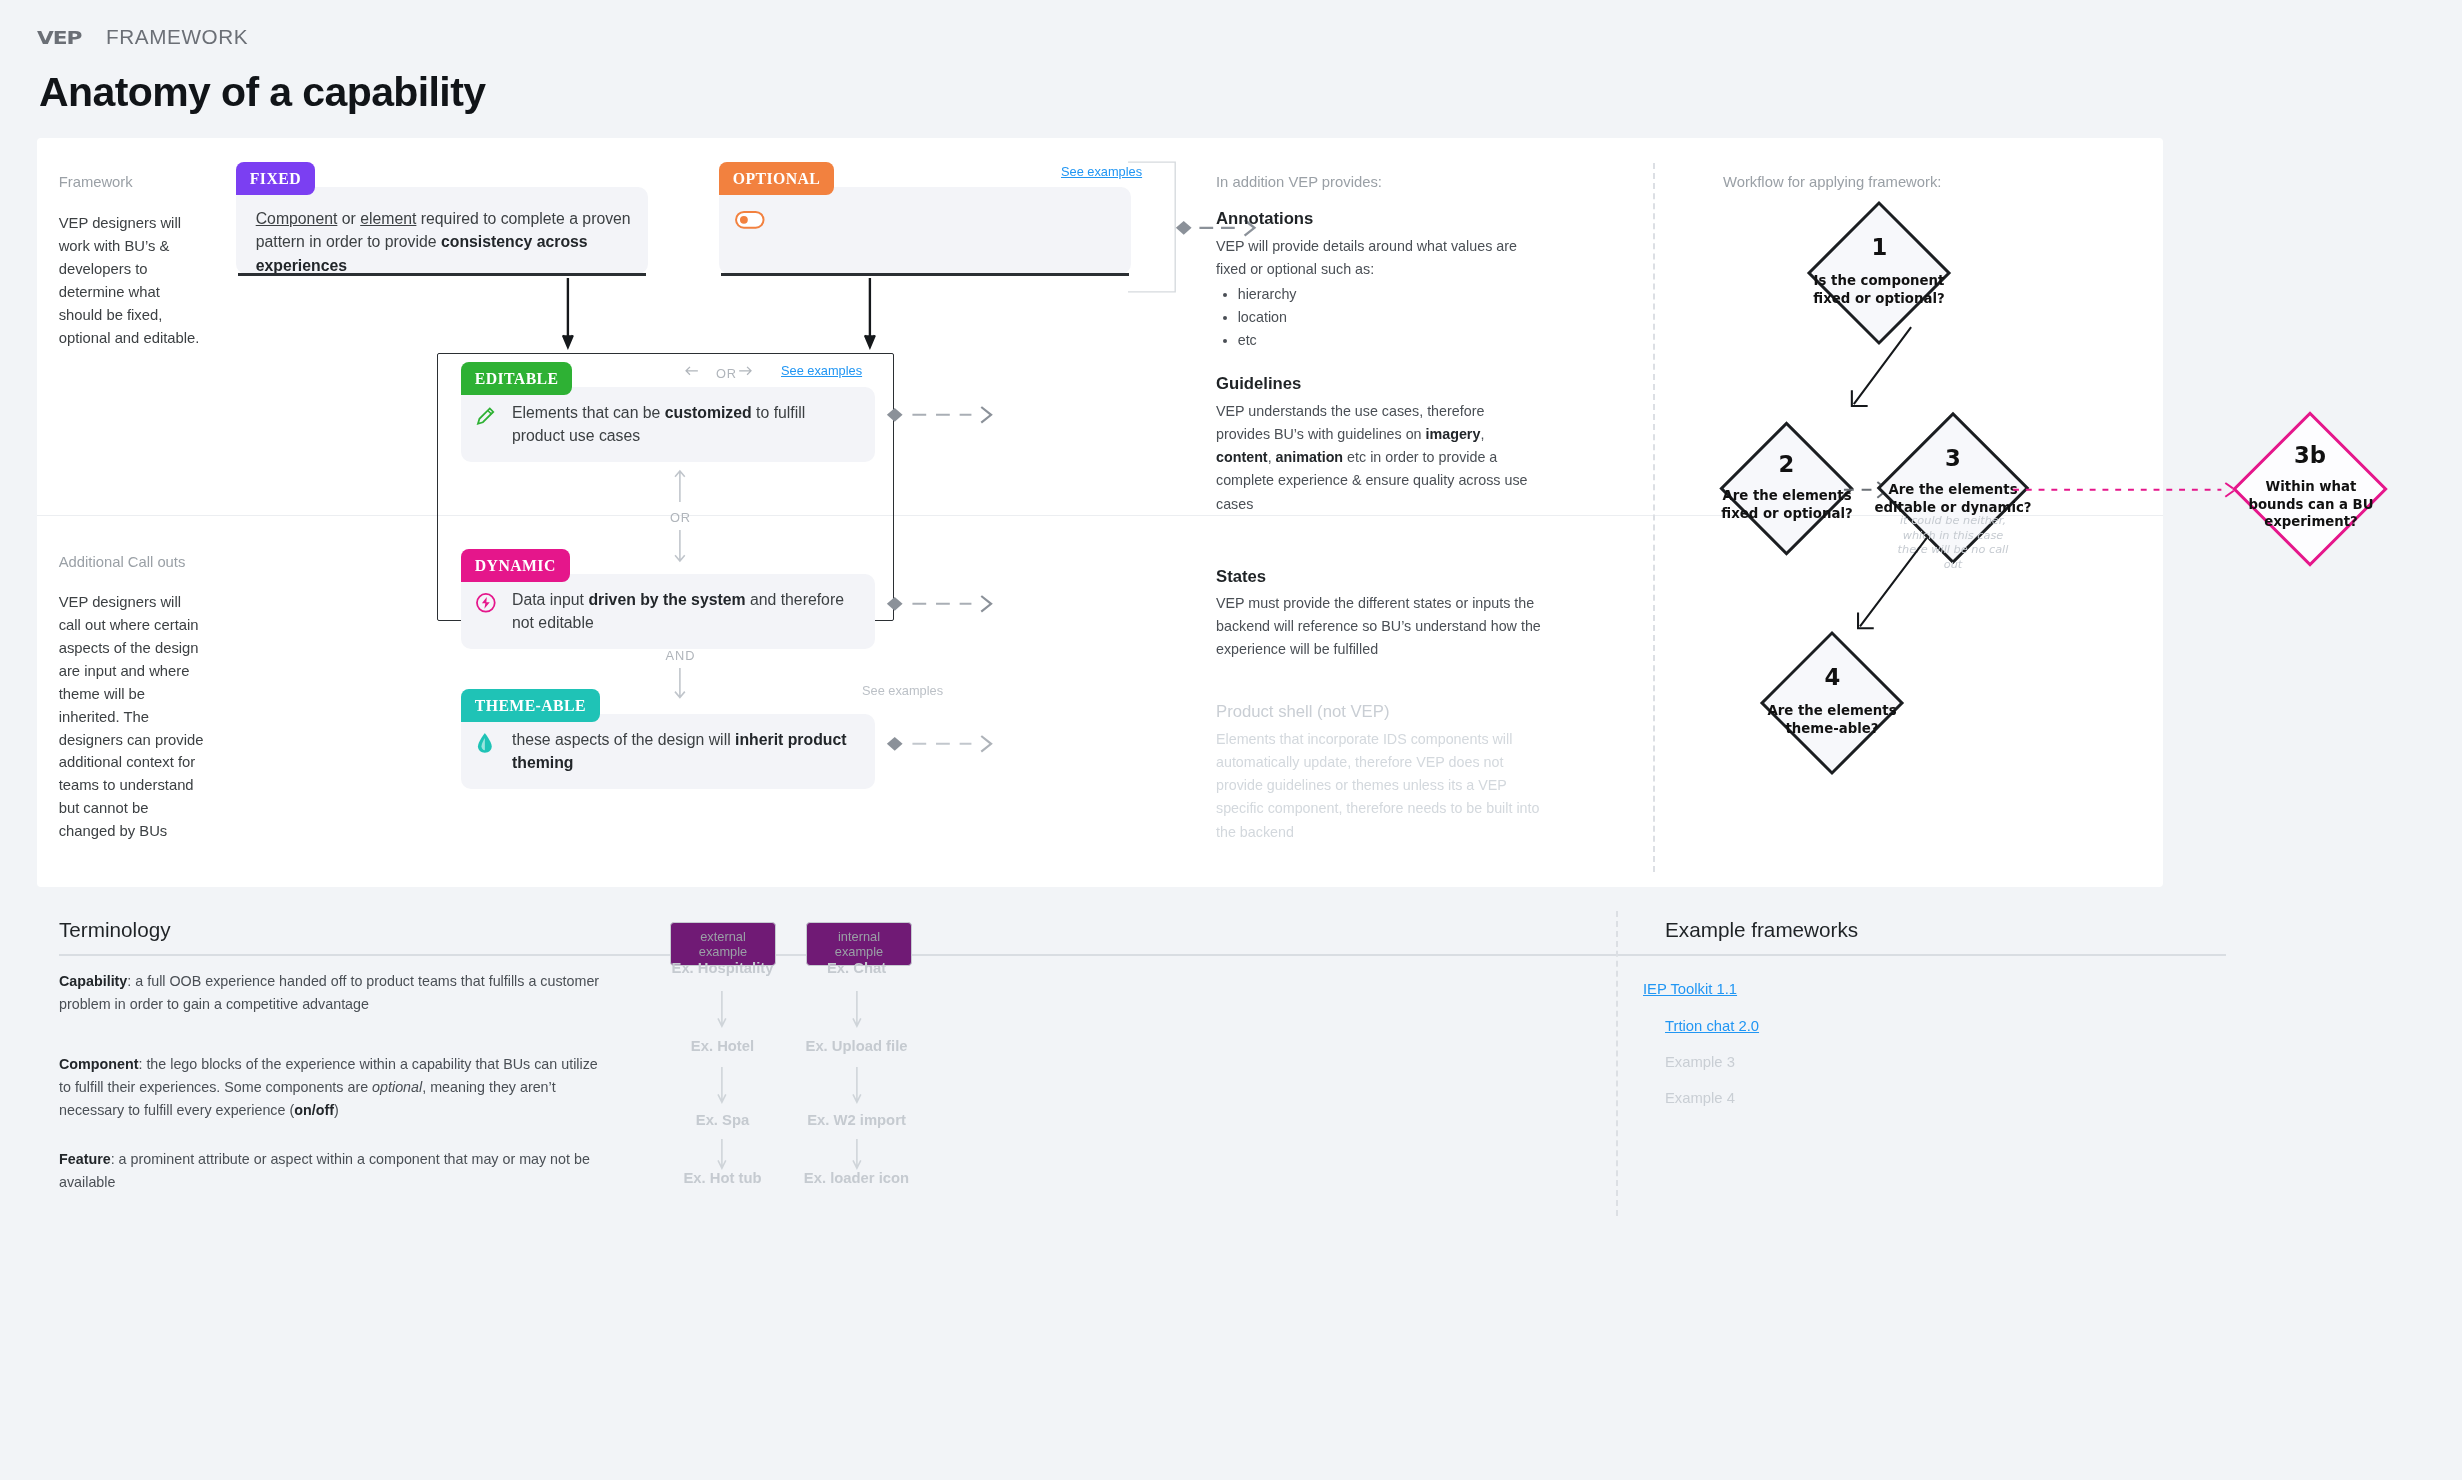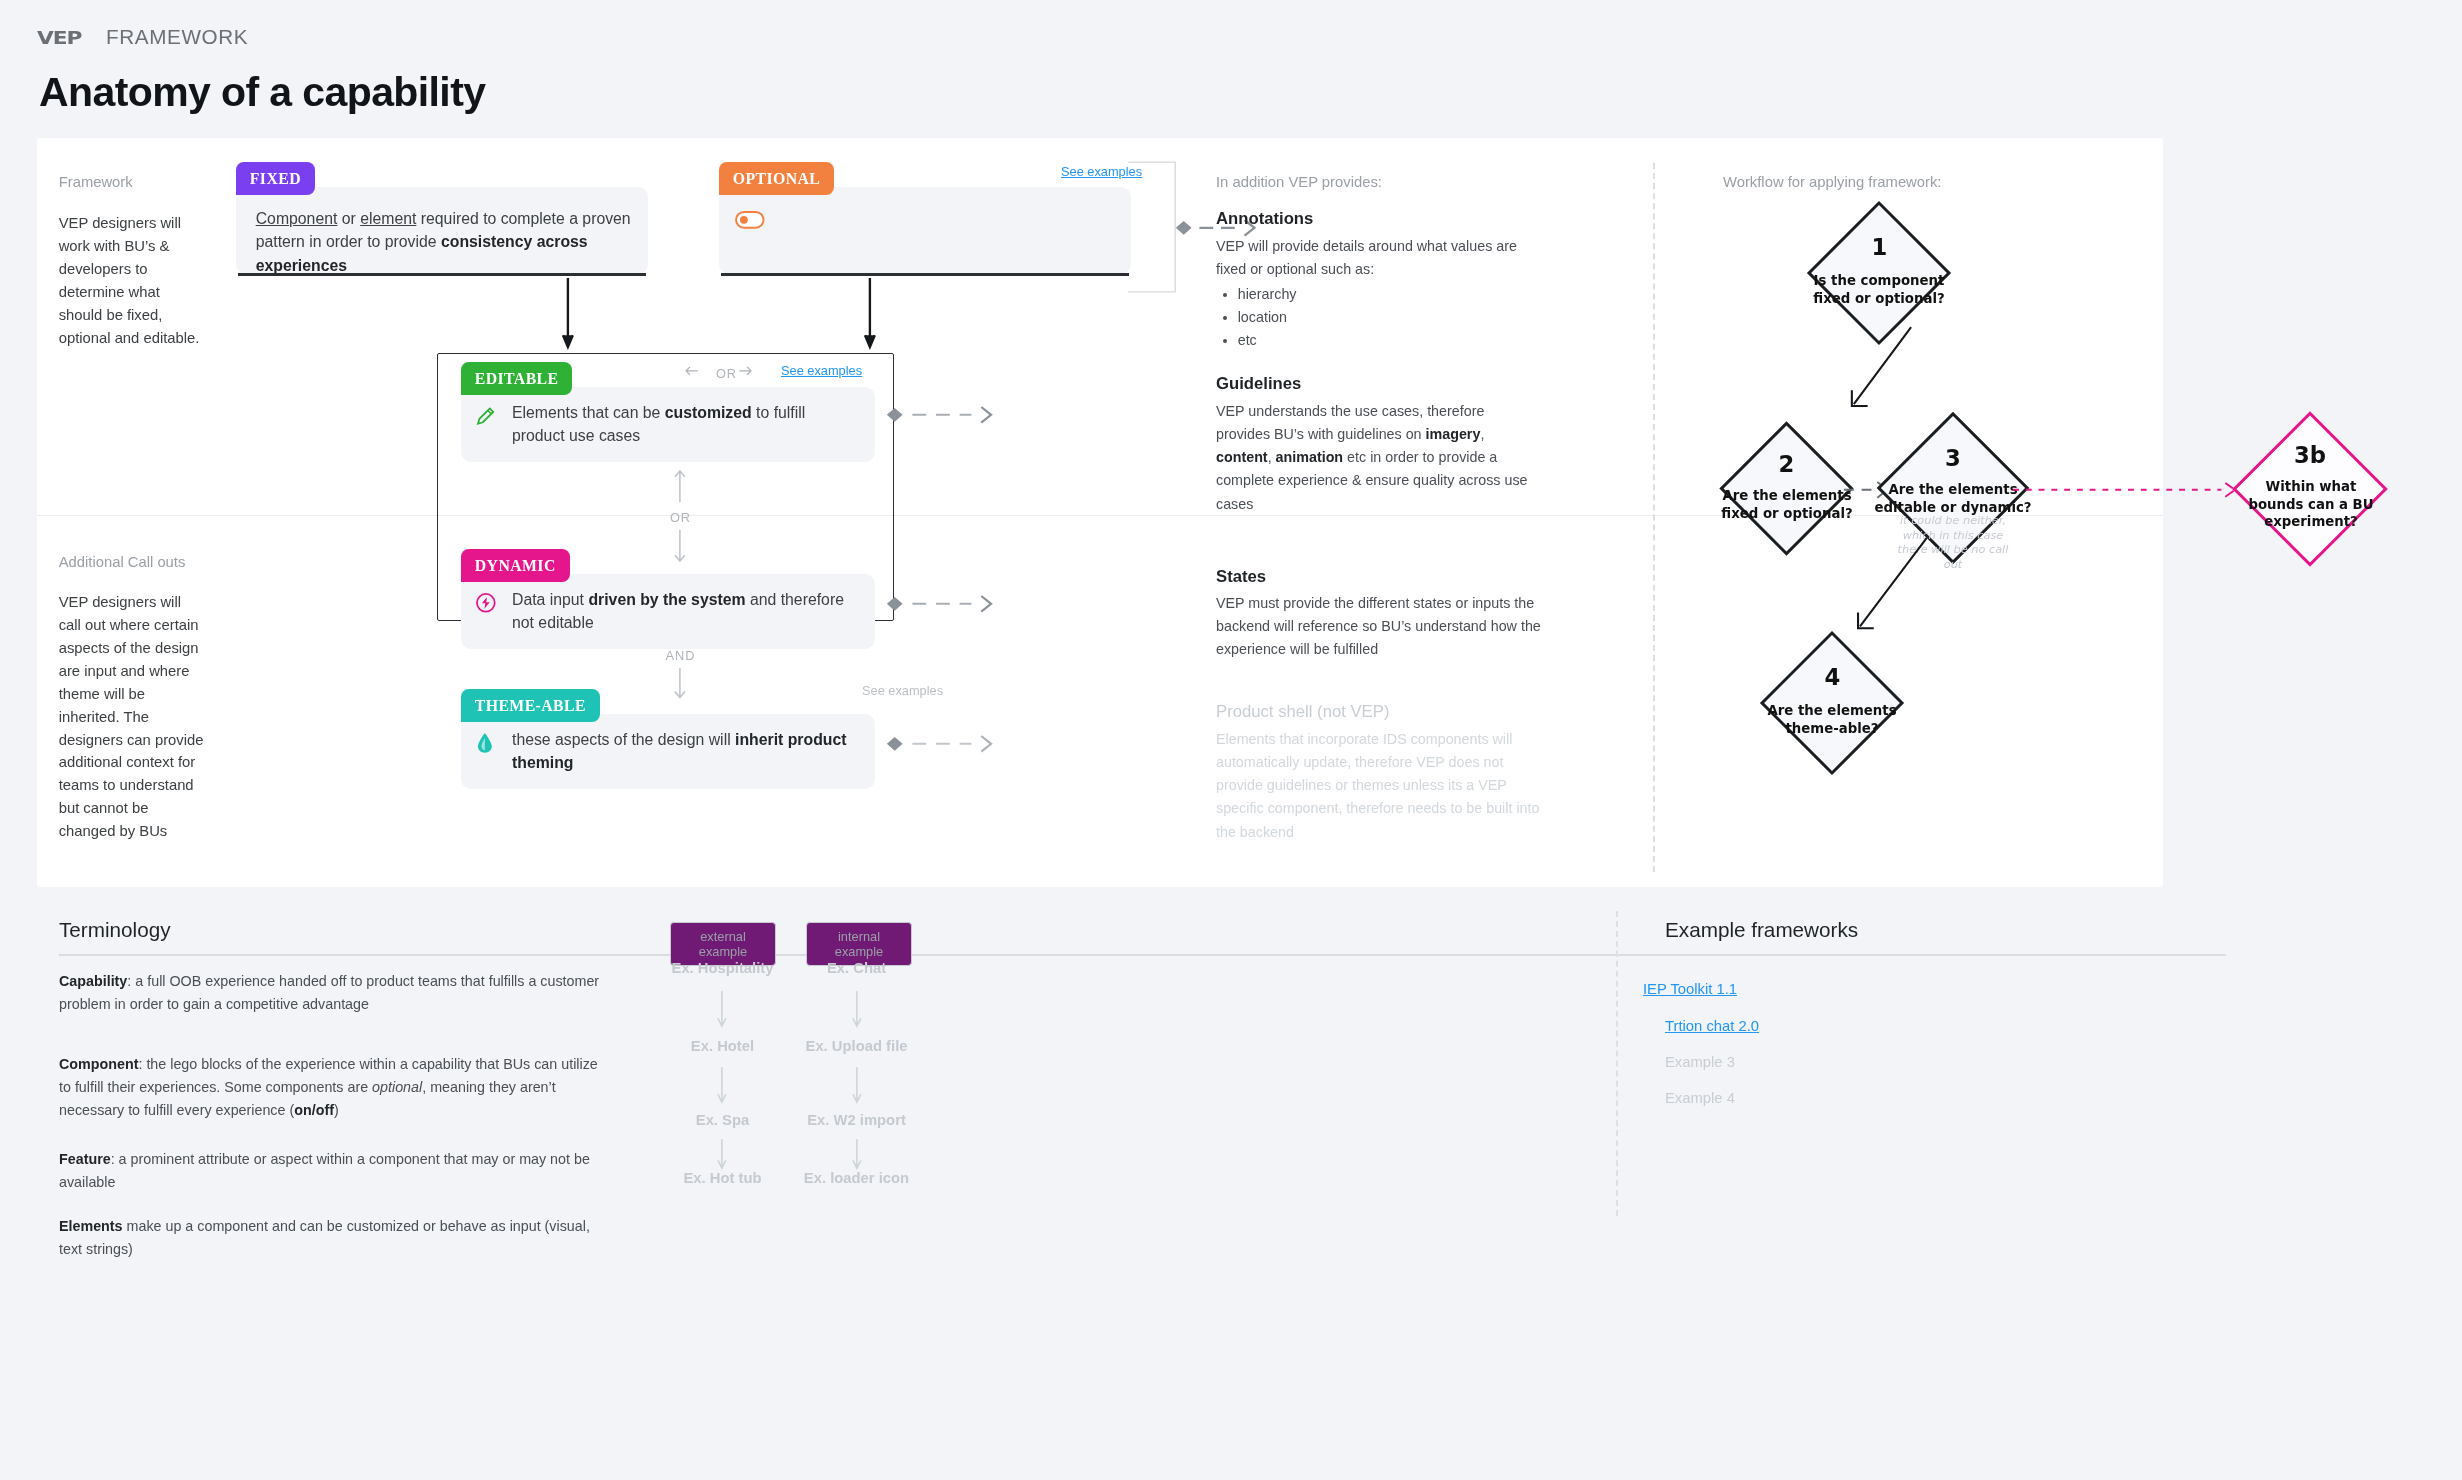--- a/index.html
+++ b/index.html
@@ -318,23 +318,20 @@
   </div>
 
   <div class="term-p" style="left:59px; top:1037px;margin-top:16px;">
     <b class="bold">Component</b><span>: </span><span>the lego blocks of the experience within a capability that BUs can utilize to fulfill their experiences. Some components are </span><i>optional</i><span>, meaning they aren’t necessary to fulfill every experience (</span><b class="bold">on/off</b><span>)</span>
   </div>
 
   <div class="term-p" style="left:59px; top:1148px;">
     <b class="bold">Feature</b><span>: </span><span>a prominent attribute or aspect within a component that may or may not be available</span>
   </div>
 
-  <div class="term-p" style="left:59px; top:1215px;">
-    <b class="bold">Elements</b><span> </span><span>make up a component and can be customized or behave as input (visual, text strings)</span>
-  </div>
 
   <div class="chip" style="left:670px; top:922px; width:106px;">external example</div>
   <div class="chip" style="left:806px; top:922px; width:106px;">internal example</div>
 
   <div class="exitem" style="left:634px; top:960px;">Ex. Hospitality</div>
   <svg style="left:715px; top:991px;" width="13.8" height="41" viewBox="0 0 14 42">
       <path d="M7 0 L7 34 M3 28 L7 36 L11 28" stroke="#cfd4d9" stroke-width="1.6" fill="none"></path>
     </svg>
   <div class="exitem" style="left:634px; top:1038px;">Ex. Hotel</div>
   <svg style="left:715px; top:1067px;" width="13.8" height="41" viewBox="0 0 14 42">

